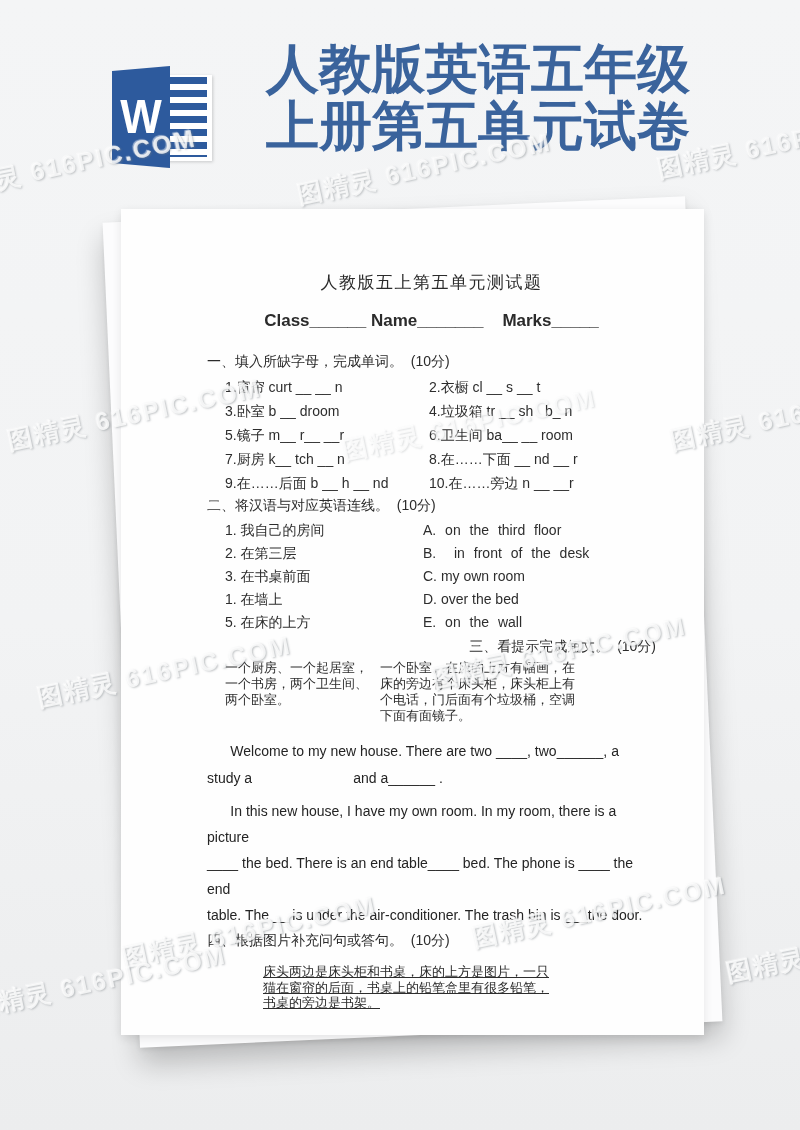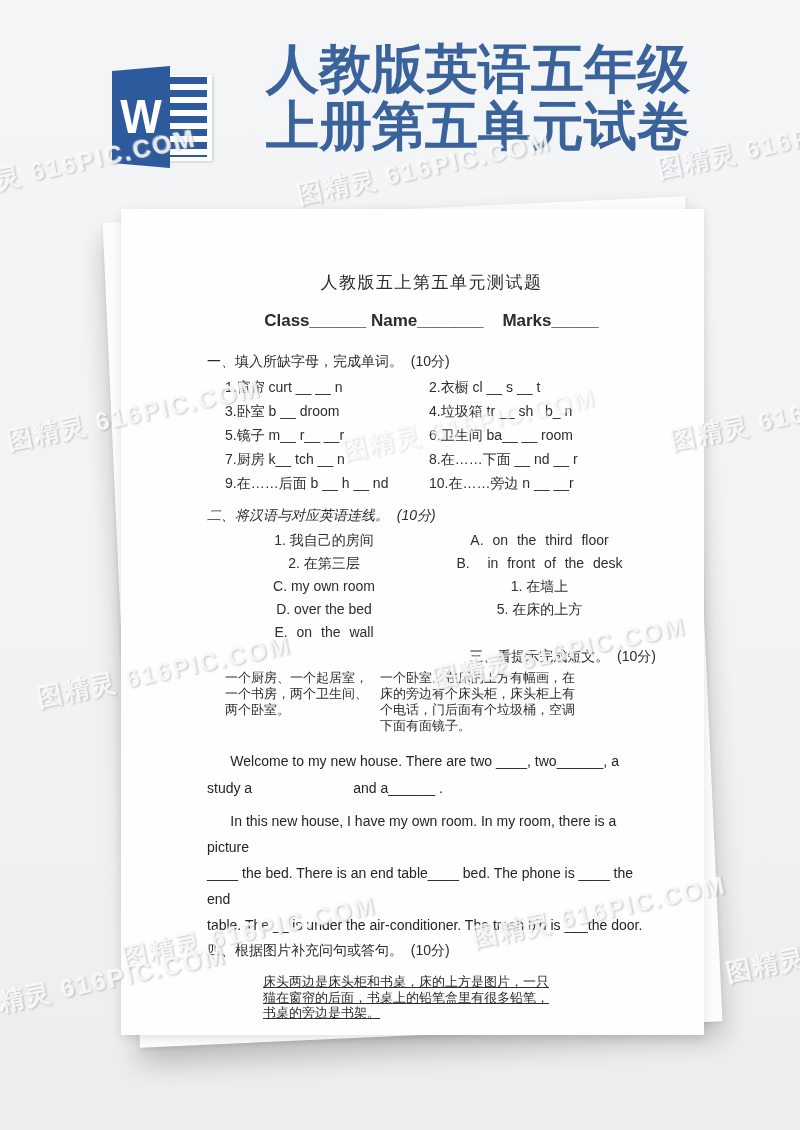--- a/index.html
+++ b/index.html
@@ -29,27 +29,27 @@
     background:#fcfcfd;transform:rotate(-2.6deg);
     box-shadow:0 16px 28px rgba(0,0,0,.22),0 2px 5px rgba(0,0,0,.08);}
   .sheet{position:absolute;left:121px;top:209px;width:583px;height:826px;background:#fefefe;
     box-shadow:0 3px 9px rgba(0,0,0,.10);}
   .page-content{position:absolute;left:0;top:0;right:0;bottom:0;padding:62px 48px 0 86px;}
   .doc-title{text-align:center;font-size:17px;line-height:24px;letter-spacing:1.5px;color:#2b2b2b;}
   .doc-fields{text-align:center;font-size:17px;line-height:24px;margin-top:14px;
     white-space:pre;color:#2b2b2b;font-weight:bold;}
   .sec-h{font-size:14px;line-height:20px;white-space:pre;color:#2b2b2b;}
   .h1{margin-top:18px;}
-  .h2{margin-top:10px;font-style:italic;}
+  .h2{margin-top:0;}
   .h3{margin-top:2px;text-align:right;}
   .h4{margin-top:2px;}
   .grid1{display:grid;grid-template-columns:204px 1fr;margin-left:18px;margin-top:4px;}
   .grid1>div{font-size:14px;line-height:24px;white-space:pre;}
   .grid2{display:grid;grid-template-columns:198px 1fr;margin-left:18px;margin-top:4px;}
-  .grid2>div{font-size:14px;line-height:23px;white-space:pre;text-align:center;}
+  .grid2>div{font-size:14px;line-height:23px;white-space:pre;}
   .wide{word-spacing:5px;}
   .hints{display:flex;margin-left:18px;margin-top:4px;}
   .hint-block{font-size:13px;line-height:16px;white-space:pre-line;}
   .hint-left{width:155px;}
   .hint-right{width:250px;}
   .passage{font-size:14px;white-space:pre-wrap;color:#242424;}
   .p1{margin-top:14px;line-height:27px;}
   .p2{margin-top:6px;line-height:26px;}
   .hint4{margin-left:56px;margin-top:14px;font-size:13px;line-height:15.5px;white-space:pre-line;text-decoration:underline;}
   
@@ -100,20 +100,21 @@
         <div>9.在……后面 b __ h __ nd</div>
         <div>10.在……旁边 n __ __r</div>
       </div>
 
       <div class="sec-h h2">二、将汉语与对应英语连线。  (10分)</div>
       <div class="grid2">
         <div>1. 我自己的房间</div>
         <div class="wide">A. on the third floor</div>
         <div>2. 在第三层</div>
         <div class="wide">B.  in front of the desk</div>
+        <div>3. 在书桌前面</div>
         <div>C. my own room</div>
         <div>1. 在墙上</div>
         <div>D. over the bed</div>
         <div>5. 在床的上方</div>
         <div class="wide">E. on the wall</div>
       </div>
 
       <div class="sec-h h3">三、看提示完成短文。  (10分)</div>
       <div class="hints">
         <div class="hint-block hint-left">一个厨房、一个起居室，

